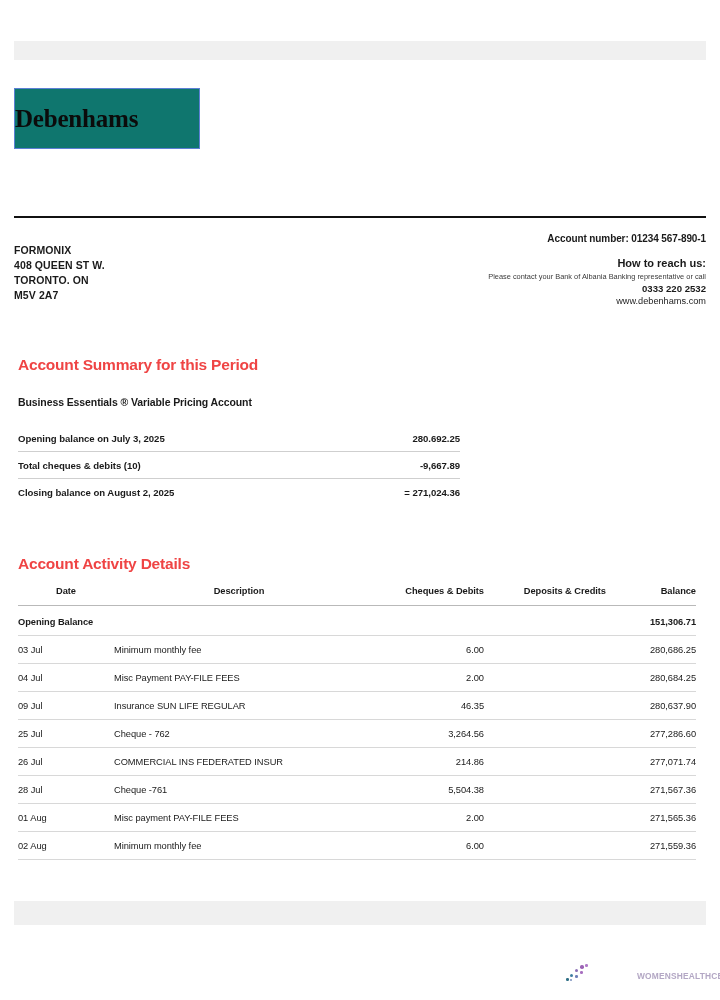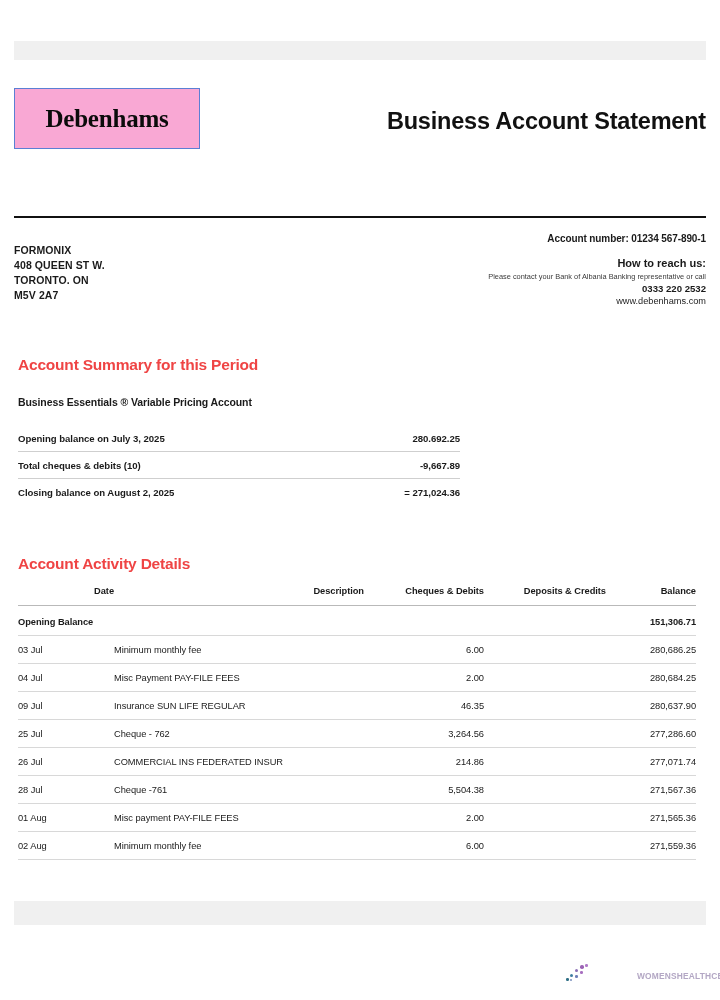--- a/index.html
+++ b/index.html
@@ -36,25 +36,24 @@
     left: 14px;
     right: 14px;
     top: 88px;
     display: flex;
     align-items: flex-start;
     justify-content: space-between;
   }
   .logo-box {
     width: 186px;
     height: 61px;
-    background: #f9a8d4;
+    background: #0f766e;
     border: 1px solid #5b7fd4;
     display: flex;
     align-items: center;
-    justify-content: center;
     box-sizing: border-box;
   }
   .logo-text {
     font-family: "Liberation Serif", serif;
     font-weight: bold;
     font-size: 25px;
     color: #0b0b0b;
     letter-spacing: -0.2px;
   }
   .doc-title {
@@ -174,21 +173,21 @@
     position: absolute;
     left: 18px;
     top: 586px;
     width: 678px;
     border-collapse: collapse;
     font-size: 9.3px;
   }
   .activity th {
     font-size: 9.3px;
     font-weight: bold;
-    text-align: right;
+    text-align: center;
     padding: 0 0 9px;
     letter-spacing: -0.05px;
     border-bottom: 1px solid #b9b9b9;
   }
   .activity th.num { text-align: right; }
   .activity td {
     padding: 9px 0 8px;
     border-bottom: 1px solid #d8d8d8;
     letter-spacing: -0.05px;
     vertical-align: middle;
@@ -242,21 +241,20 @@
 <body>
 
 <div class="page">
 
   <div class="band band-top"></div>
 
   <div class="header">
     <div class="logo-box">
       <span class="logo-text">Debenhams</span>
     </div>
-    <div class="doc-title">Business Account Statement</div>
   </div>
 
   <div class="rule-top"></div>
 
   <div class="info">
     <div class="address">
       <div>FORMONIX</div>
       <div>408 QUEEN ST W.</div>
       <div>TORONTO. ON</div>
       <div>M5V 2A7</div>

